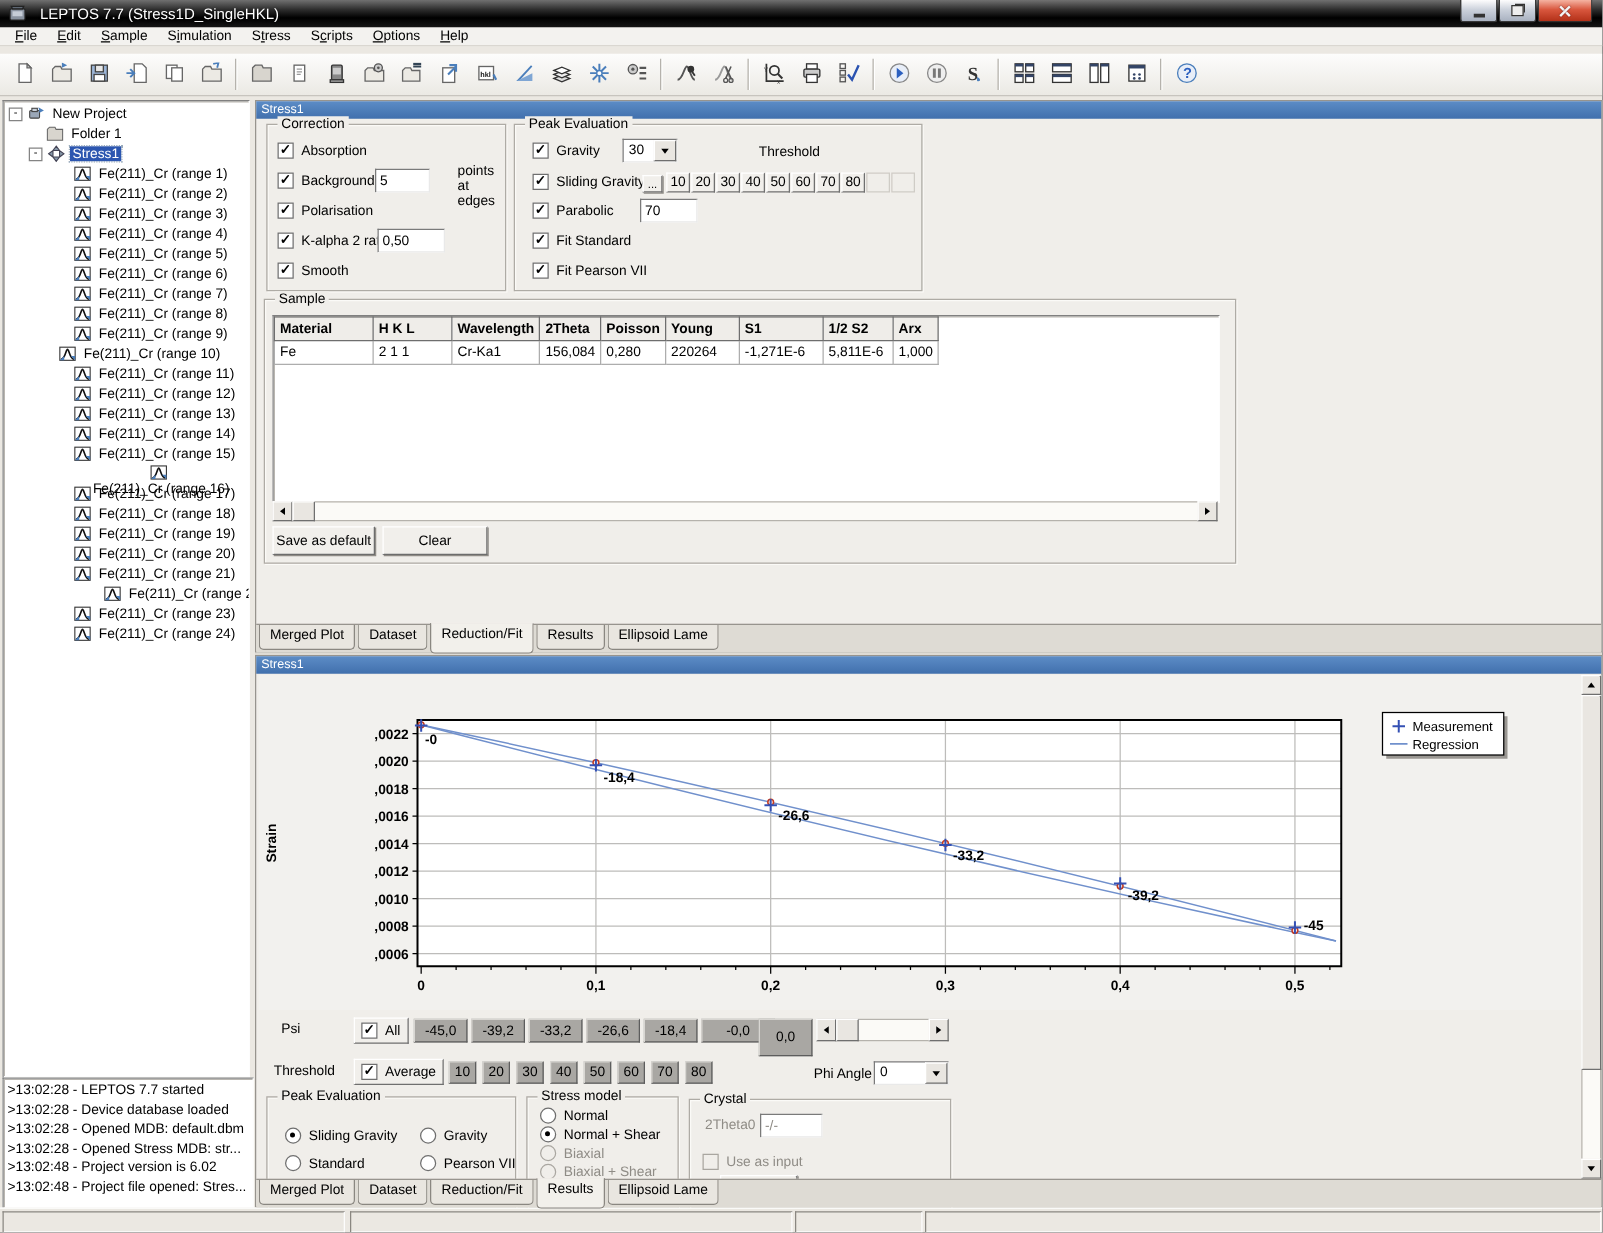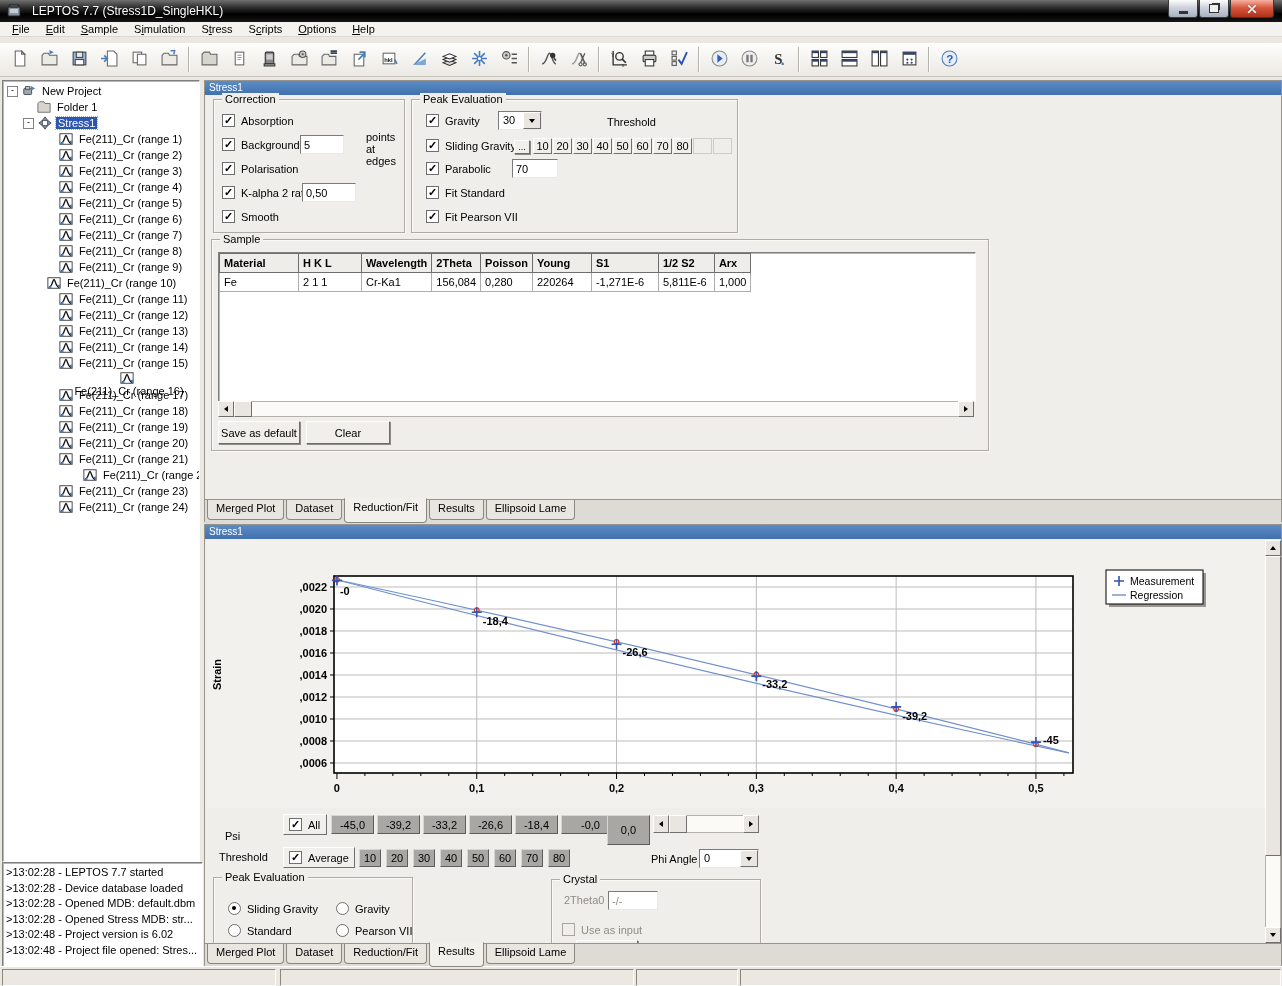--- a/index.html
+++ b/index.html
@@ -901,21 +901,21 @@
         <div class="strack" style="left:0;top:0;width:16px;height:403px;"></div>
         <div class="sbtn" style="left:0;top:0;width:16px;height:16px;">
             <span class="tri-u"></span>
           </div>
         <div class="sthumb" style="left:0;top:16px;width:16px;height:300px;"></div>
         <div class="sbtn" style="left:0;top:387px;width:16px;height:16px;">
             <span class="tri-d"></span>
           </div>
       </div>
 
-      <div class="arow" style="left:20px;top:305px;">
+      <div class="arow" style="left:20px;top:292px;">
         <span class="lab">Psi</span>
       </div>
       <div class="chkbtn" style="position:absolute;left:78px;top:289px;width:44px;height:21px;">
         <span class="cb on"></span>
         <span class="lab">All</span>
       </div>
       <div id="psiButtons"></div>
       <div style="position:absolute;left:448px;top:290px;width:106px;height:18px;">
         <div class="strack" style="left:0;top:0;width:106px;height:18px;"></div>
         <div class="sbtn" style="left:0;top:0;width:16px;height:18px;">
@@ -961,20 +961,41 @@
               <span class="radio"></span>
               <span class="lab">Standard</span>
             </div>
             <div class="arow" style="left: 122px; top: 46px;">
               <span class="radio"></span>
               <span class="lab">Pearson VII</span>
             </div>
           </div>
       </div>
 
+      <div class="group" style="left:216px;top:352px;width:120px;height:90px;">
+        <span class="glabel">Stress model</span>
+        <div id="smRadios">
+            <div class="arow" style="left: 10px; top: 8px;">
+              <span class="radio"></span>
+              <span class="lab">Normal</span>
+            </div>
+            <div class="arow" style="left: 10px; top: 23px;">
+              <span class="radio on"></span>
+              <span class="lab">Normal + Shear</span>
+            </div>
+            <div class="arow" style="left: 10px; top: 38px;">
+              <span class="radio dis"></span>
+              <span class="lab dis-t">Biaxial</span>
+            </div>
+            <div class="arow" style="left: 10px; top: 53px;">
+              <span class="radio dis"></span>
+              <span class="lab dis-t">Biaxial + Shear</span>
+            </div>
+          </div>
+      </div>
 
       <div class="group" style="left:346px;top:354px;width:208px;height:88px;">
         <span class="glabel">Crystal</span>
         <div class="arow dis-t" style="left:12px;top:14px;">
           <span class="lab">2Theta0</span>
         </div>
         <div class="tbox dis-t" style="position:absolute;left:56px;top:11px;width:50px;height:19px;">
           <span>-/-</span>
         </div>
         <div class="arow" style="left:10px;top:43px;">

